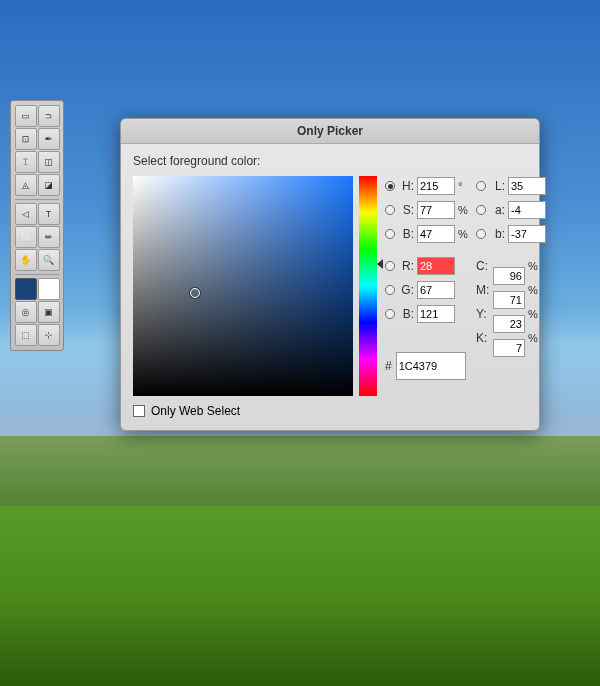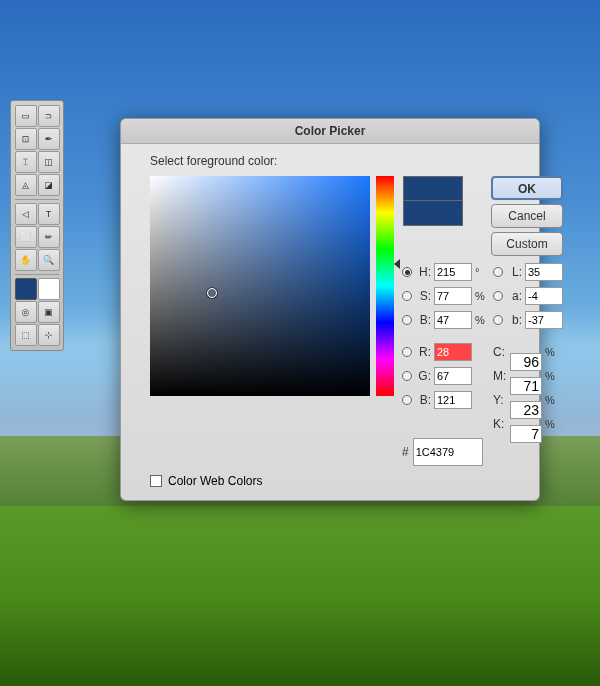--- a/index.html
+++ b/index.html
@@ -113,21 +113,21 @@
       border-bottom: 1px solid #aaa;
       border-radius: 6px 6px 0 0;
       text-align: center;
       padding: 5px;
       font-size: 12px;
       font-weight: bold;
       color: #333;
     }
 
     .dialog-body {
-      padding: 10px 29px 12px;
+      padding: 10px 12px 12px;
     }
 
     .dialog-label {
       font-size: 12px;
       color: #333;
       margin-bottom: 8px;
     }
 
     
     .color-field {
@@ -324,21 +324,21 @@
       color: #333;
       width: 14px;
       text-align: left;
     }
 
     .cmyk-input {
       width: 32px;
       height: 18px;
       border: 1px solid #999;
       background: white;
-      font-size: 14px;
+      font-size: 11px;
       text-align: right;
       padding: 0 2px;
       margin-top: 20px;
     }
 
     
     .hex-row {
       display: flex;
       align-items: center;
       gap: 4px;
@@ -453,56 +453,40 @@
     <div class="tool-btn">▣</div>
   </div>
   <div class="toolbar-row">
     <div class="tool-btn">⬚</div>
     <div class="tool-btn">⊹</div>
   </div>
 </div>
 
 <div class="dialog">
   <div class="dialog-titlebar">
-    <span>Color Picker</span>
+    <span>Only Picker</span>
   </div>
   <div class="dialog-body">
     <div class="dialog-label">Select foreground color:</div>
 
     <div class="inner-layout">
 
       <div class="picker-area">
         <div class="color-field">
           <div class="color-field-gradient"></div>
           <div class="color-cursor"></div>
         </div>
         <div class="hue-slider">
           <div class="hue-gradient"></div>
           <div class="hue-arrow"></div>
         </div>
       </div>
 
       <div class="params-area">
 
-        <div class="swatch-btns">
-          <div style="display:flex; gap:6px; align-items:flex-start; margin-bottom:6px;">
-            <div class="color-swatch-container">
-              <div class="color-swatch-new"></div>
-              <div class="color-swatch-old"></div>
-            </div>
-            <div style="width:16px; display:flex; flex-direction:column; gap:2px; justify-content:center; height:50px;">
-              
-            </div>
-            <div class="buttons-col">
-              <button class="btn btn-ok">OK</button>
-              <button class="btn">Cancel</button>
-              <button class="btn">Custom</button>
-            </div>
-          </div>
-        </div>
 
         <div style="display:flex; gap:6px;">
 
           <div class="fields-left">
 
             <div class="field-row">
               <div class="radio-dot selected"></div>
               <span class="field-label">H:</span>
               <input class="field-input" type="text" value="215" style="">
               <span class="field-deg">°</span>
@@ -592,16 +576,16 @@
         <div class="hex-row">
           <span class="hex-hash">#</span>
           <input class="hex-input" type="text" value="1C4379" style="">
         </div>
 
       </div>
     </div>
 
     <div class="web-colors-row">
       <div class="checkbox"></div>
-      <span>Color Web Colors</span>
+      <span>Only Web Select</span>
     </div>
   </div>
 </div>
 
 </body></html>

